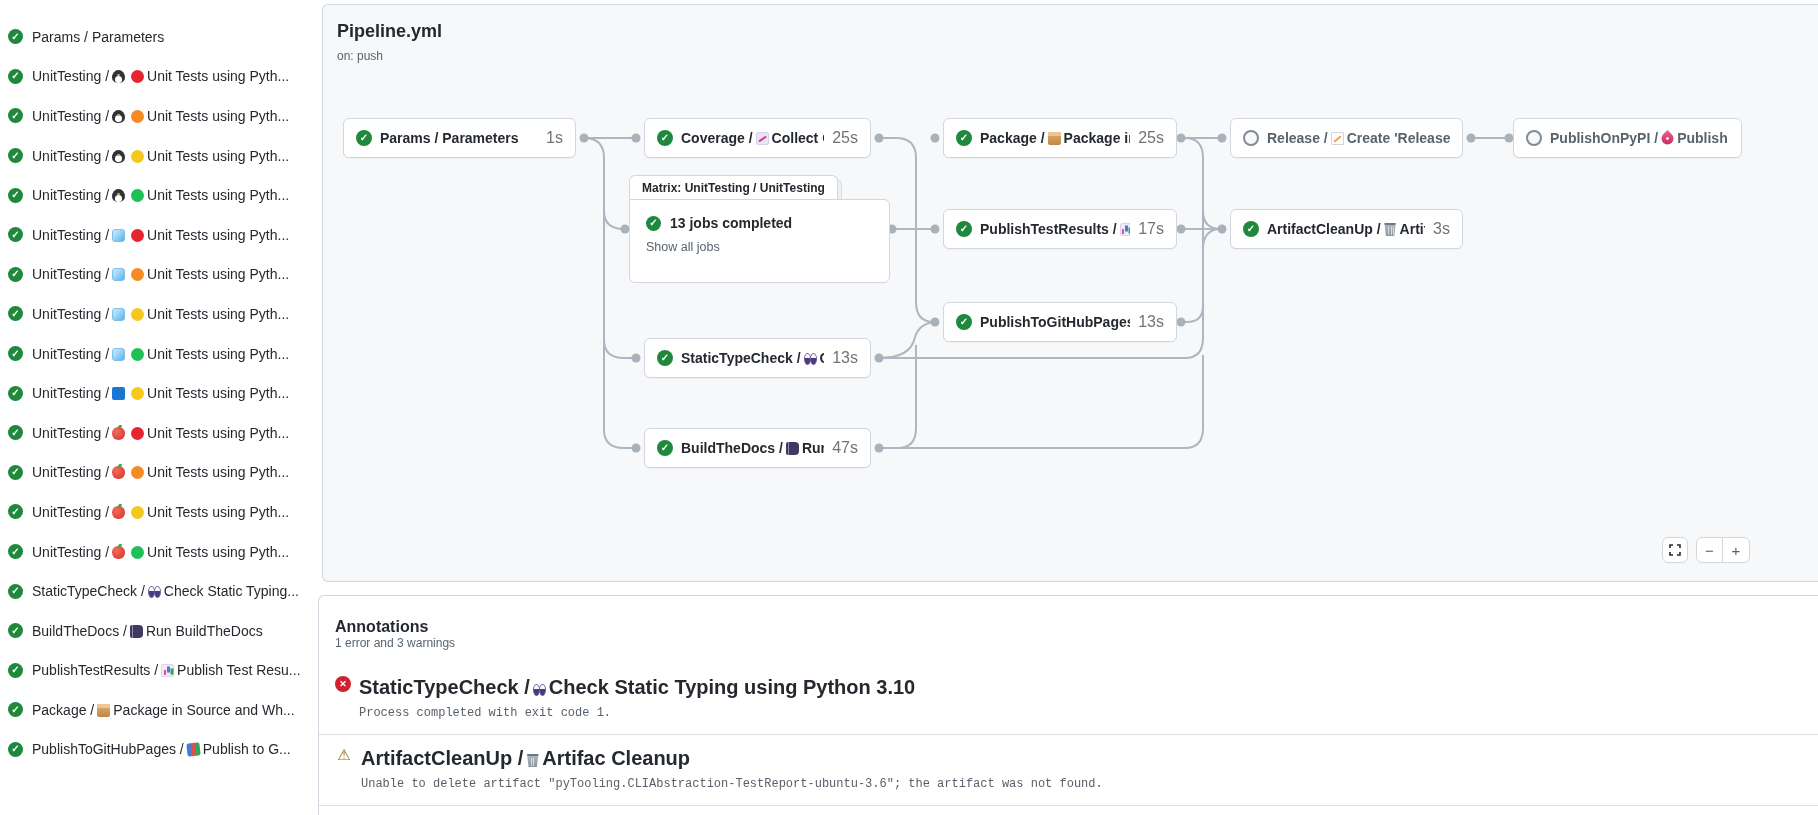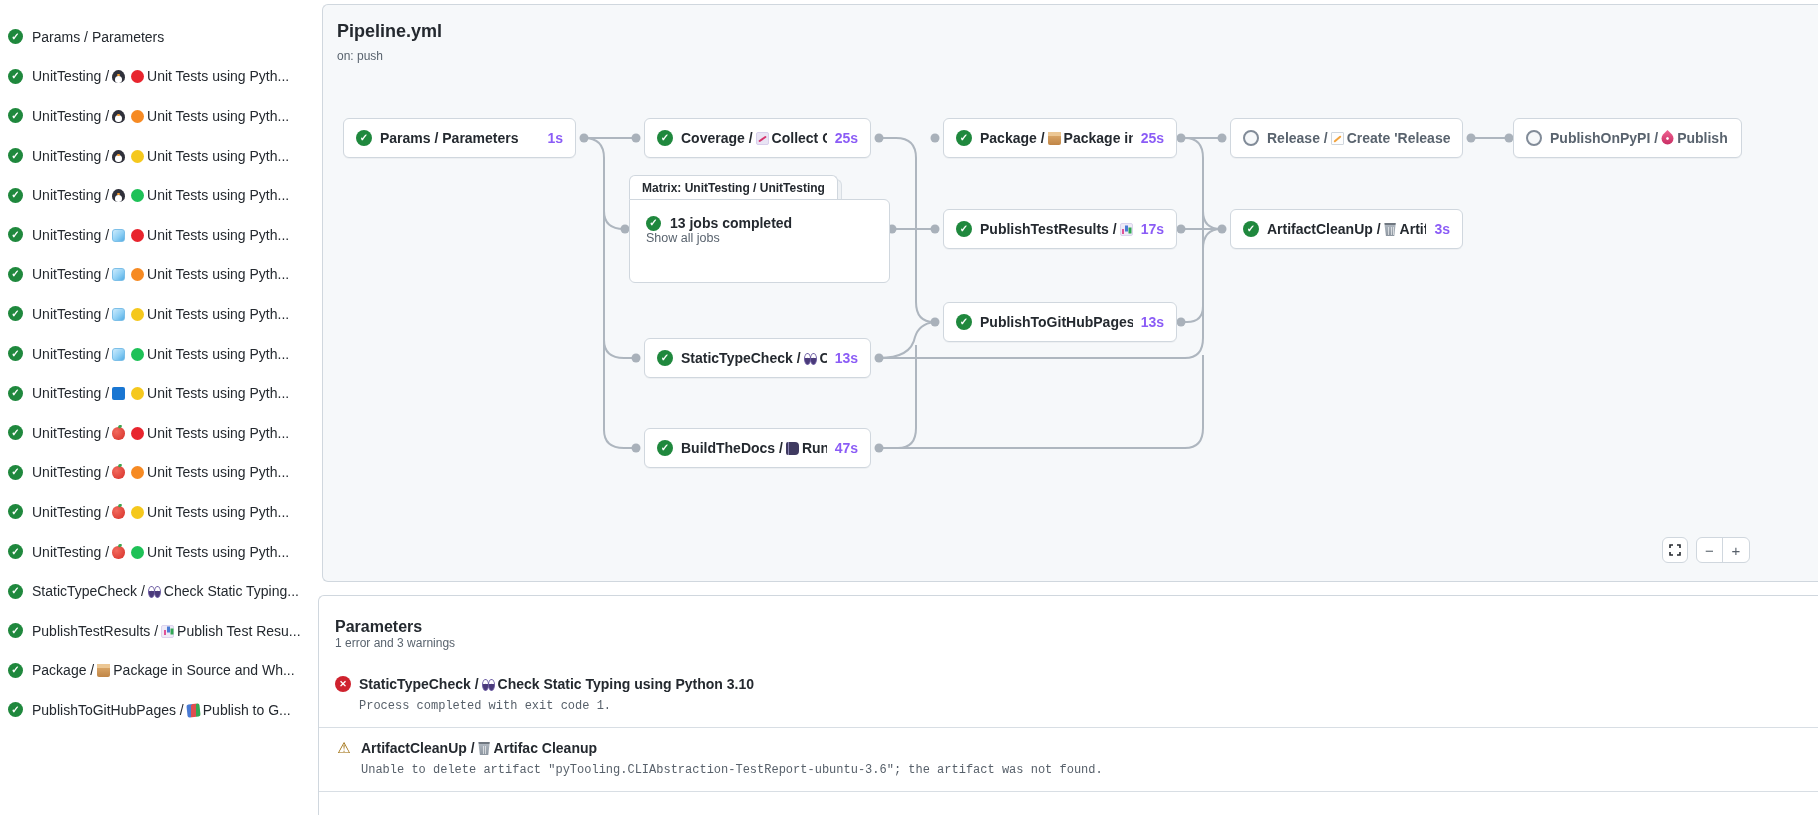--- a/index.html
+++ b/index.html
@@ -79,53 +79,53 @@
     background:#f6f8fa; border:1px solid #d0d7de; border-radius:6px 0 0 6px; border-right:none; }
   .graph-title { position:absolute; left:14px; top:16px; font-size:18px; font-weight:700; color:#24292f; }
   .graph-sub { position:absolute; left:14px; top:44px; font-size:12px; color:#59636e; }
 
   .edges { position:absolute; inset:0; width:1500px; height:578px; }
 
   .node { position:absolute; height:40px; background:#fff; border:1px solid #d0d7de; border-radius:6px;
     display:flex; align-items:center; gap:8px; padding:0 12px; box-shadow:0 1px 0 rgba(31,35,40,.04);
     font-size:14px; font-weight:600; cursor:pointer; }
   .node .lbl { white-space:nowrap; overflow:hidden; }
-  .node .time { margin-left:auto; font-size:14px; font-weight:700; color:#8b5cf6; flex:0 0 auto; }
+  .node .time { margin-left:auto; font-size:16px; font-weight:400; color:#737373; flex:0 0 auto; }
   .node.skipped { color:#59636e; }
 
   .matrix-tab-ghost { position:absolute; background:#eef1f4; border:1px solid #d8dee4; border-bottom:none;
     border-radius:0 6px 0 0; }
   .matrix-tab { position:absolute; background:#fff; border:1px solid #d0d7de; border-bottom:none;
     border-radius:6px 6px 0 0; font-size:12px; font-weight:600; padding:5px 12px 3px; height:24px;
     white-space:nowrap; }
   .matrix-body { position:absolute; background:#fff; border:1px solid #d0d7de; border-radius:0 6px 6px 6px;
     padding:15px 16px; }
   .matrix-sum { display:flex; align-items:center; gap:9px; font-size:14px; font-weight:600; }
-  .matrix-link { font-size:12.5px; color:#59636e; cursor:pointer; }
+  .matrix-link { margin-top:9px; font-size:12.5px; color:#59636e; cursor:pointer; }
 
   
   .gfx-controls { position:absolute; right:72px; bottom:18px; display:flex; gap:8px; }
   .btn-sq { width:26px; height:26px; background:#fff; border:1px solid #d0d7de; border-radius:6px;
     display:flex; align-items:center; justify-content:center; cursor:pointer; color:#24292f; }
   .zoom-group { display:flex; height:26px; background:#fff; border:1px solid #d0d7de; border-radius:6px; overflow:hidden; }
   .zoom-btn { width:26px; display:flex; align-items:center; justify-content:center; font-size:15px;
     color:#57606a; cursor:pointer; }
   .zoom-btn:first-child { border-right:1px solid #d0d7de; }
 
   
   .ann-panel { position:absolute; left:318px; top:595px; width:1500px; height:230px; background:#fff;
     border:1px solid #d0d7de; border-bottom:none; border-right:none; border-radius:6px 0 0 0; }
   .ann-head { padding:22px 16px 14px; }
   .ann-title { font-size:16px; font-weight:600; color:#24292f; }
   .ann-sub { font-size:12px; color:#59636e; }
   .ann-row { padding:12px 16px 14px; display:flex; gap:8px; }
   .ann-row + .ann-row { border-top:1px solid #d8dee4; }
   .ann-row:last-child { border-bottom:1px solid #d8dee4; }
   .ann-text { flex:1; }
-  .ann-line1 { font-size:14px; font-weight:600; color:#24292f; }
+  .ann-line1 { font-size:20px; font-weight:600; color:#24292f; }
   .ann-line2 { margin-top:7px; font-size:12px; color:#57606a; font-family:"Liberation Mono", monospace; }
 </style>
 </head>
 <body>
 
 <div class="stage">
 
   <div class="sidebar">
     <div>
         <div class="side-row">
@@ -180,20 +180,24 @@
       <span class="st-ok"></span>
       <span class="side-label"><span>UnitTesting /</span><span class="emo" data-icon="apple"></span><span class="emo" data-icon="dot-yellow"></span><span>Unit Tests using Pyth...</span></span>
     </div>
         <div class="side-row">
       <span class="st-ok"></span>
       <span class="side-label"><span>UnitTesting /</span><span class="emo" data-icon="apple"></span><span class="emo" data-icon="dot-green"></span><span>Unit Tests using Pyth...</span></span>
     </div>
         <div class="side-row">
       <span class="st-ok"></span>
       <span class="side-label"><span>StaticTypeCheck /</span><span class="emo" data-icon="eyes"></span><span>Check Static Typing...</span></span>
+    </div>
+        <div class="side-row">
+      <span class="st-ok"></span>
+      <span class="side-label"><span>BuildTheDocs /</span><span class="emo" data-icon="book"></span><span>Run BuildTheDocs</span></span>
     </div>
         <div class="side-row">
       <span class="st-ok"></span>
       <span class="side-label"><span>PublishTestResults /</span><span class="emo" data-icon="bar-chart"></span><span>Publish Test Resu...</span></span>
     </div>
         <div class="side-row">
       <span class="st-ok"></span>
       <span class="side-label"><span>Package /</span><span class="emo" data-icon="package"></span><span>Package in Source and Wh...</span></span>
     </div>
         <div class="side-row">
@@ -326,21 +330,21 @@
       </div>
       <div class="zoom-group">
         <div class="zoom-btn">−</div>
         <div class="zoom-btn">+</div>
       </div>
     </div>
   </div>
 
   <div class="ann-panel">
     <div class="ann-head">
-      <div class="ann-title">Parameters</div>
+      <div class="ann-title">Annotations</div>
       <div class="ann-sub">1 error and 3 warnings</div>
     </div>
 
     <div class="ann-row">
       <span class="st-err"></span>
       <div class="ann-text">
         <div class="ann-line1"><span>StaticTypeCheck /</span><span class="emo" data-icon="eyes"></span><span>Check Static Typing using Python 3.10</span></div>
         <div class="ann-line2">Process completed with exit code 1.</div>
       </div>
     </div>

